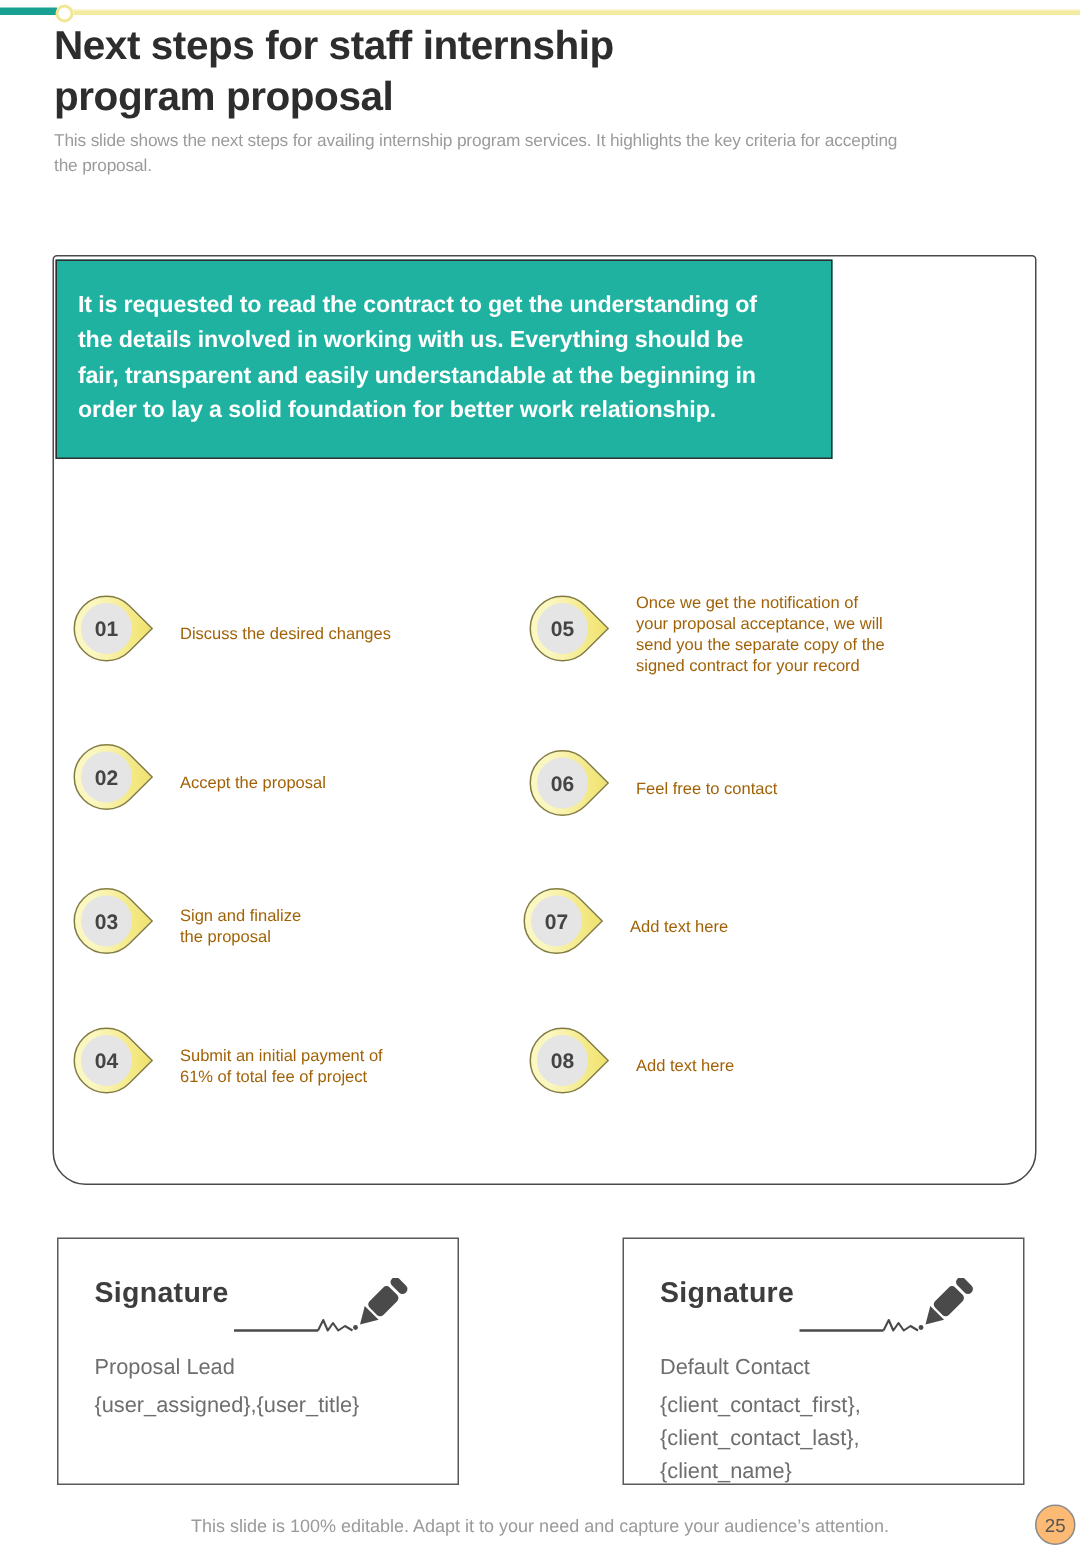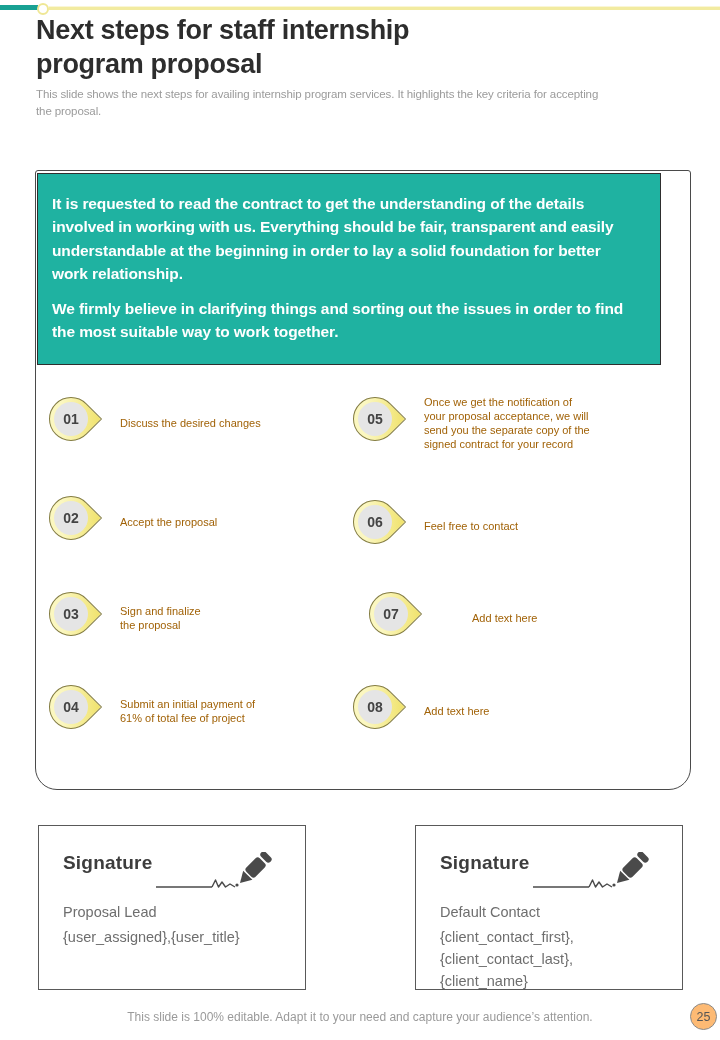--- a/index.html
+++ b/index.html
@@ -15,31 +15,31 @@
 
   
   .title{position:absolute;left:36px;top:14px;width:480px;margin:0;
          font-size:27px;line-height:1.25;font-weight:bold;color:#2D2D2D;letter-spacing:-0.3px;}
   .subtitle{position:absolute;left:36px;top:86px;width:580px;margin:0;
             font-size:11.5px;line-height:1.5;color:#9B9B9B;letter-spacing:-0.1px;}
 
   
   .main-box{position:absolute;left:35px;top:170px;width:656px;height:620px;background:#fff;
             border:1px solid #4A4A4A;border-radius:3px 3px 22px 22px;box-sizing:border-box;}
-  .banner{position:absolute;left:1px;top:2px;width:624px;box-sizing:border-box;
+  .banner{position:absolute;left:1px;top:2px;width:518px;box-sizing:border-box;
           background:#1FB2A1;border:1px solid #2E2E2E;padding:18px 30px 20px 14px;}
   .banner p{margin:0;color:#FFFFFF;font-weight:bold;font-size:15.5px;line-height:1.5;
             letter-spacing:-0.1px;}
   .banner p + p{margin-top:12px;}
 
   
   .step{position:absolute;display:flex;align-items:center;width:330px;}
   .s1{left:8px;top:221px;} .s2{left:8px;top:320px;} .s3{left:8px;top:416px;} .s4{left:8px;top:509px;}
   .s5{left:312px;top:221px;width:338px;align-items:flex-start;}
-  .s6{left:312px;top:324px;width:338px;} .s7{left:328px;top:416px;width:338px;gap:32px;}
+  .s6{left:312px;top:324px;width:338px;} .s7{left:308px;top:416px;width:338px;}
   .s8{left:312px;top:509px;width:338px;}
   .pin{position:relative;width:62px;height:62px;flex:none;}
   .pin-shape{position:absolute;left:5px;top:5px;width:44px;height:44px;box-sizing:border-box;
              border:1.3px solid #837C42;border-radius:50% 0 50% 50%;transform:rotate(45deg);
              background:linear-gradient(45deg,#FBF7C0 35%,#F0E26B);}
   .pin-num{position:absolute;left:10px;top:10px;width:34px;height:34px;border-radius:50%;
            background:#e5e5e5;display:flex;align-items:center;justify-content:center;
            font-size:14px;font-weight:bold;color:#444444;}
   .step-text{margin-left:14px;font-size:11px;line-height:1.28;color:#a16207;white-space:pre-line;}
   .s5 .step-text{margin-top:3px;}
@@ -71,21 +71,20 @@
   <div class="accent-ring"></div>
   <div class="accent-line"></div>
 
   <h1 class="title">Next steps for staff internship program proposal</h1>
   <p class="subtitle">This slide shows the next steps for availing internship program services. It highlights the key criteria for accepting the proposal.</p>
 
   <div class="main-box">
 
     <div class="banner">
       <p>It is requested to read the contract to get the understanding of the details involved in working with us. Everything should be fair, transparent and easily understandable at the beginning in order to lay a solid foundation for better work relationship.</p>
-      <p>We firmly believe in clarifying things and sorting out the issues in order to find the most suitable way to work together.</p>
     </div>
 
     <div class="step s1">
       <div class="pin">
         <span class="pin-shape"></span>
         <span class="pin-num">01</span>
       </div>
       <div class="step-text">Discuss the desired changes</div>
     </div>
 

